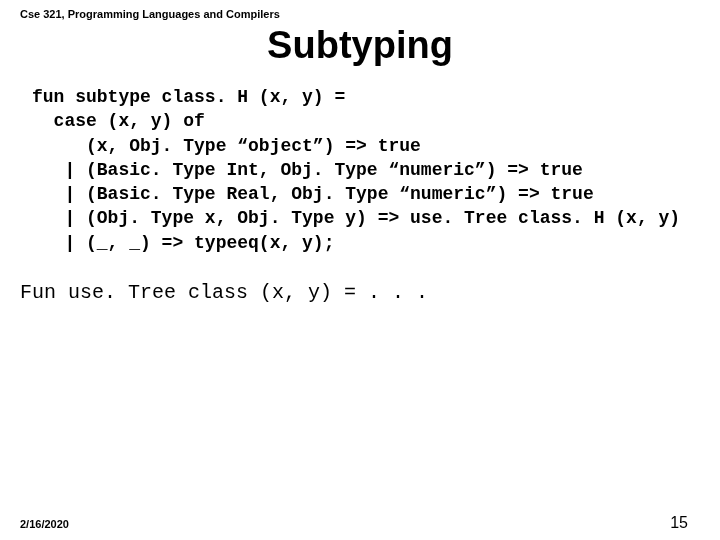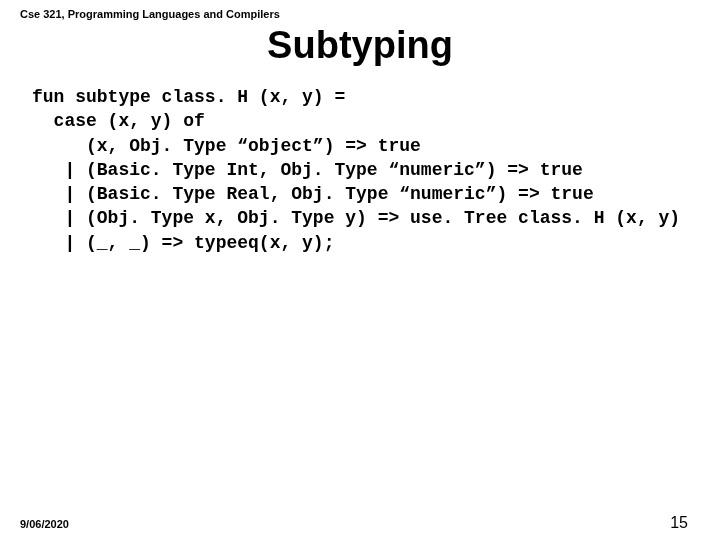--- a/index.html
+++ b/index.html
@@ -70,18 +70,19 @@
   <div class="title">Subtyping</div>
 
   <pre class="code-block"><span>fun subtype class. H (x, y) =</span>
 <span>  case (x, y) of</span>
 <span>     (x, Obj. Type “object”) =&gt; true</span>
 <span>   | (Basic. Type Int, Obj. Type “numeric”) =&gt; true</span>
 <span>   | (Basic. Type Real, Obj. Type “numeric”) =&gt; true</span>
 <span>   | (Obj. Type x, Obj. Type y) =&gt; use. Tree class. H (x, y)</span>
 <span>   | (_, _) =&gt; typeeq(x, y);</span></pre>
 
+  <div class="func-block">Fun use. Tree class (x, y) = . . .</div>
 
-  <div class="date">9/06/2020</div>
+  <div class="date">2/16/2020</div>
 
   <div class="page-num">15</div>
 
 </div>
 
 </body></html>

